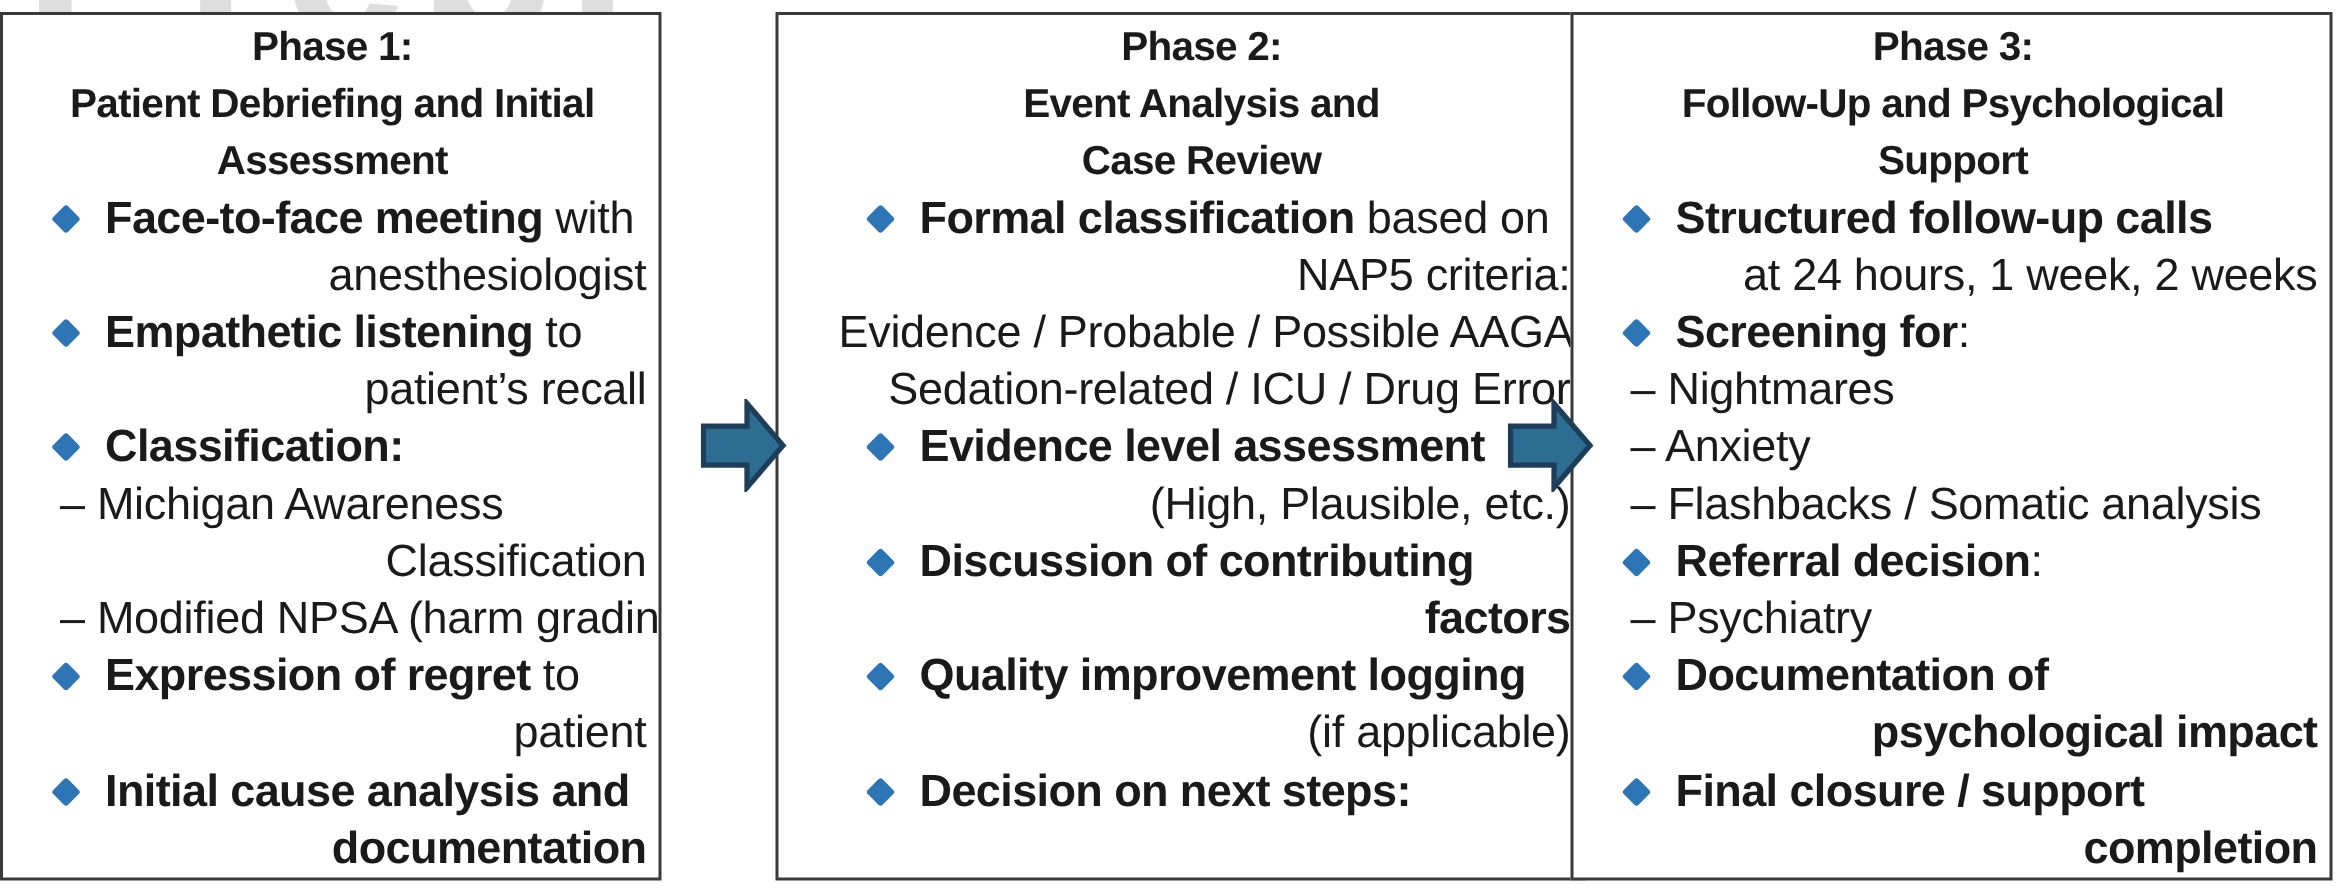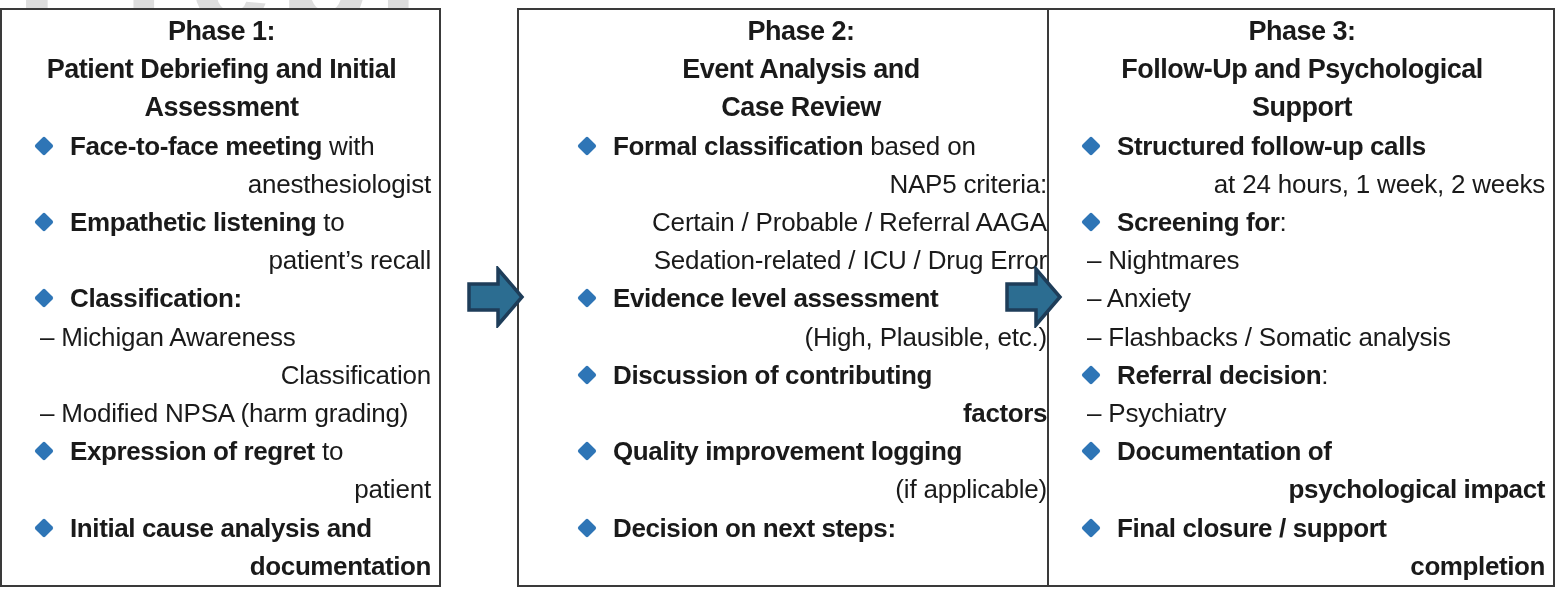--- a/index.html
+++ b/index.html
@@ -53,21 +53,21 @@
   #phase-box-3 { left: 1047px; width: 508px; }
   .title-line {
     text-align: center;
     font-weight: bold;
     font-size: 27px;
     letter-spacing: -0.5px;
     line-height: 38.2px;
     white-space: nowrap;
   }
   .line {
-    font-size: 26px;
+    font-size: 30px;
     letter-spacing: -0.2px;
     line-height: 38.2px;
     white-space: nowrap;
   }
   .line .b { font-weight: bold; letter-spacing: -0.4px; }
   .line.bullet { position: relative; padding-left: 58px; }
   .line.flush  { padding-left: 4px; text-align: right; }
   .line.dash   { padding-left: 28px; }
   .diamond {
     position: absolute;
@@ -119,21 +119,21 @@
       <div class="line flush"><span>patient</span></div>
       <div class="line bullet"><span class="diamond"></span><span class="b">Initial cause analysis and</span></div>
       <div class="line flush"><span class="b">documentation</span></div>
     </div>
   <div class="phase-box" id="phase-box-2">
       <div class="title-line">Phase 2:</div>
       <div class="title-line">Event Analysis and</div>
       <div class="title-line">Case Review</div>
       <div class="line bullet"><span class="diamond"></span><span class="b">Formal classification</span><span> based on</span></div>
       <div class="line flush"><span>NAP5 criteria:</span></div>
-      <div class="line flush"><span>Certain / Probable / Referral AAGA</span></div>
+      <div class="line flush"><span>Evidence / Probable / Possible AAGA</span></div>
       <div class="line flush"><span>Sedation-related / ICU / Drug Error</span></div>
       <div class="line bullet"><span class="diamond"></span><span class="b">Evidence level assessment</span></div>
       <div class="line flush"><span>(High, Plausible, etc.)</span></div>
       <div class="line bullet"><span class="diamond"></span><span class="b">Discussion of contributing</span></div>
       <div class="line flush"><span class="b">factors</span></div>
       <div class="line bullet"><span class="diamond"></span><span class="b">Quality improvement logging</span></div>
       <div class="line flush"><span>(if applicable)</span></div>
       <div class="line bullet"><span class="diamond"></span><span class="b">Decision on next steps:</span></div>
     </div>
   <div class="phase-box" id="phase-box-3">

